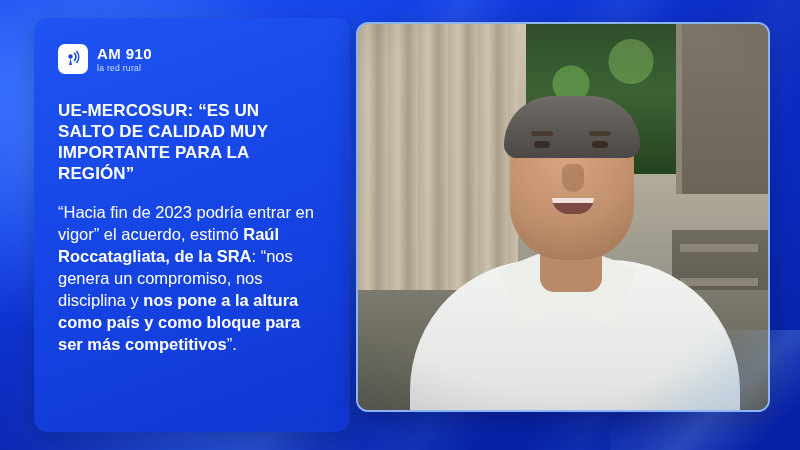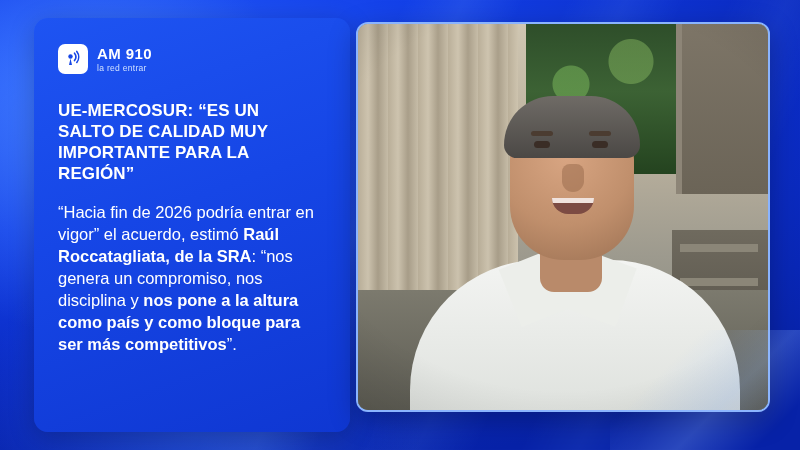--- a/index.html
+++ b/index.html
@@ -317,28 +317,28 @@
         <div class="logo-mark">
           <svg width="18" height="18" viewBox="0 0 18 18">
             <circle cx="6.5" cy="6.5" r="2.2" fill="#1646e6"></circle>
             <path d="M6.5 8.5 L5 15 L8 15 Z" fill="#1646e6"></path>
             <path d="M10.5 3.2 a6 6 0 0 1 0 7.4" stroke="#1646e6" stroke-width="1.6" fill="none" stroke-linecap="round"></path>
             <path d="M12.8 1.4 a9 9 0 0 1 0 11" stroke="#1646e6" stroke-width="1.6" fill="none" stroke-linecap="round"></path>
           </svg>
         </div>
         <div class="logo-text">
           <div class="logo-title">AM 910</div>
-          <div class="logo-sub">la red entrar</div>
+          <div class="logo-sub">la red rural</div>
         </div>
       </div>
 
       <h1 class="headline">UE-MERCOSUR: “ES UN SALTO DE CALIDAD MUY IMPORTANTE PARA LA REGIÓN”</h1>
 
       <p class="quote">
-        <span>“Hacia fin de 2026 podría entrar en vigor” el acuerdo, estimó </span><b>Raúl Roccatagliata, de la SRA</b><span>: “nos genera un compromiso, nos disciplina y </span><b>nos pone a la altura como país y como bloque para ser más competitivos</b><span>”.</span>
+        <span>“Hacia fin de 2023 podría entrar en vigor” el acuerdo, estimó </span><b>Raúl Roccatagliata, de la SRA</b><span>: “nos genera un compromiso, nos disciplina y </span><b>nos pone a la altura como país y como bloque para ser más competitivos</b><span>”.</span>
       </p>
 
     </div>
   </div>
 
   <div class="video-frame">
     <div class="photo">
       <div class="curtain"></div>
       <div class="window"></div>
       <div class="window-frame"></div>

